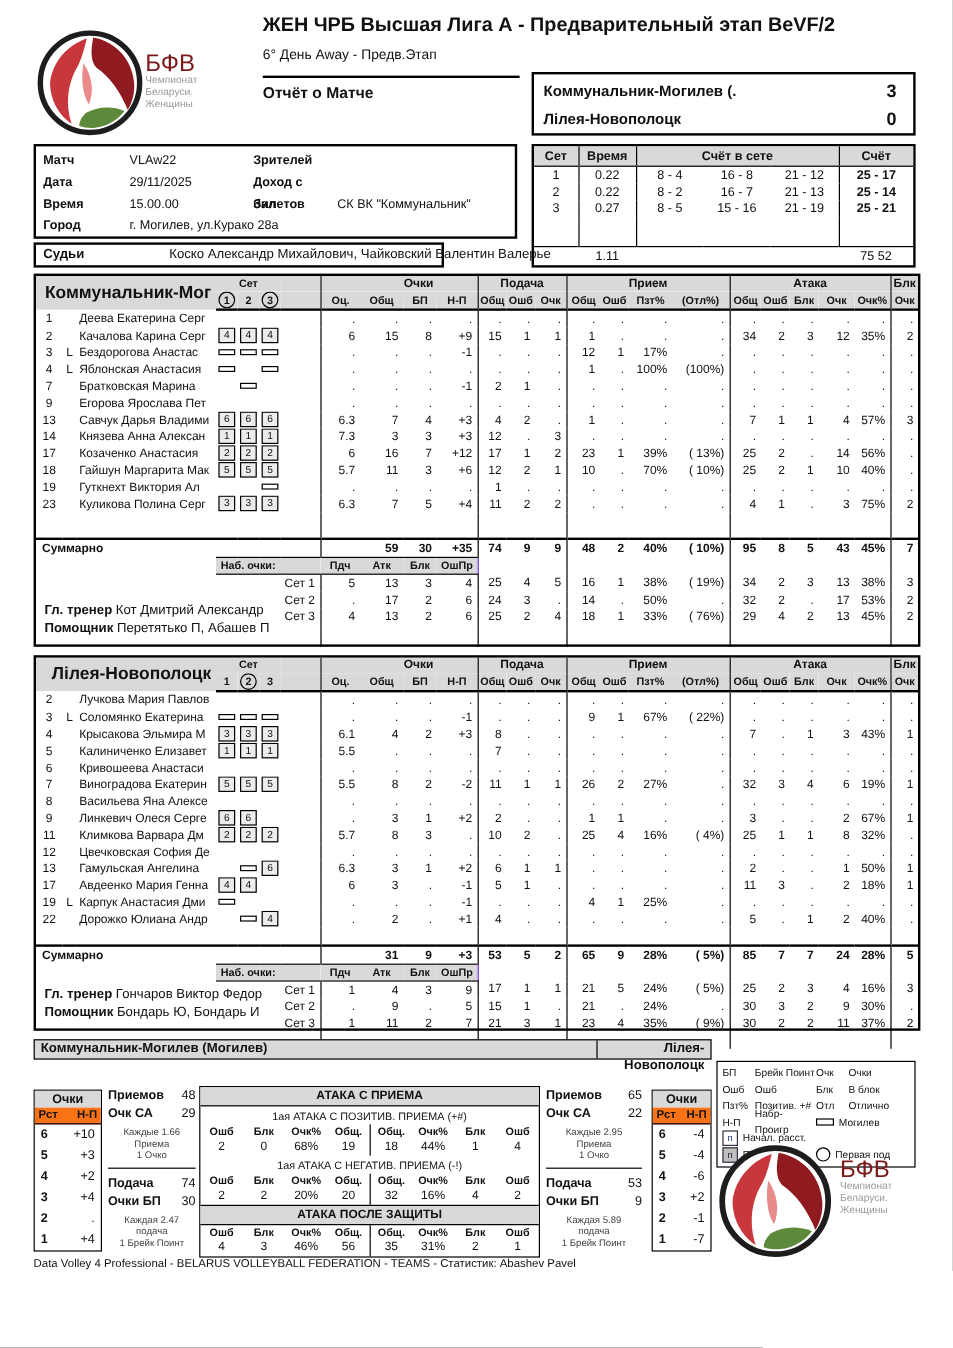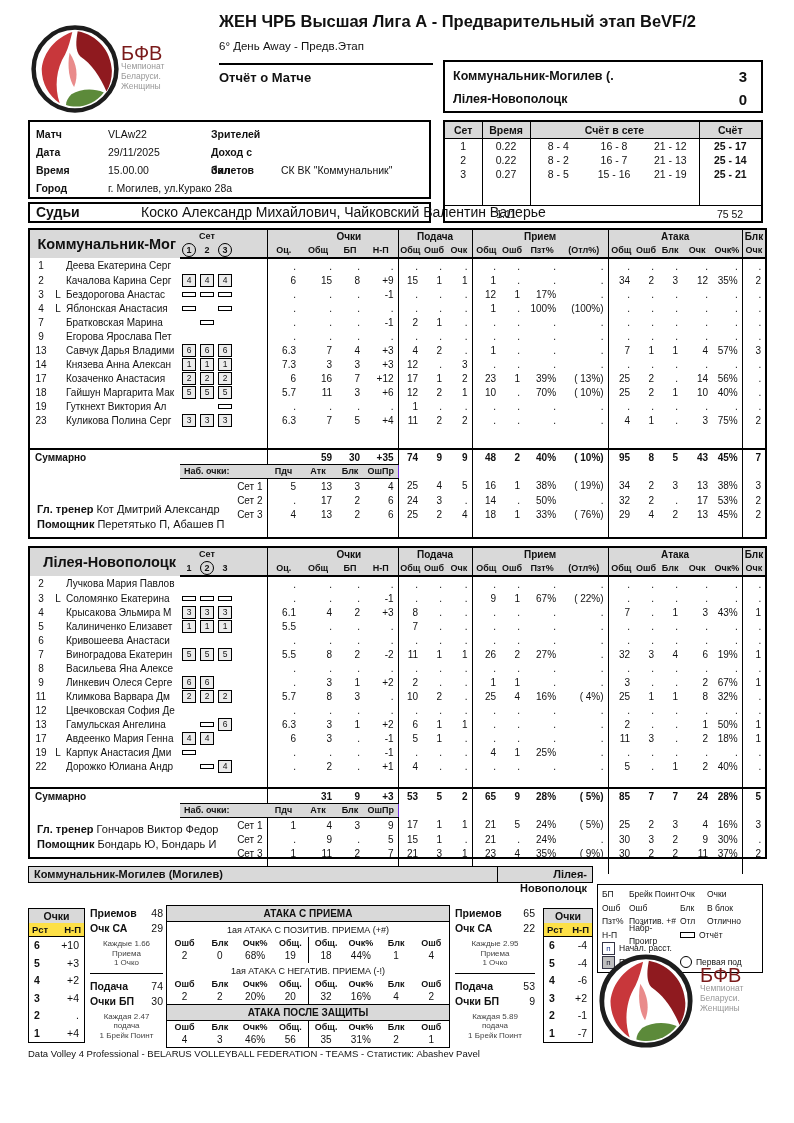--- a/index.html
+++ b/index.html
@@ -20,21 +20,21 @@
   .score-row{display:flex;justify-content:space-between;height:23px;line-height:23px}
   .score-name{font-size:12.5px;font-weight:bold}
   .score-val{font-size:15px;font-weight:bold;padding-right:6px}
   
   .match-box{left:28px;top:120px;width:403px;height:79px;border:2px solid #000;box-sizing:border-box;font-size:10.5px;padding-top:3px}
   .mrow{display:flex;height:18px;line-height:18px}
   .ml1{width:72px;padding-left:6px;font-weight:bold;flex-shrink:0}
   .mv1{width:103px;white-space:nowrap;flex-shrink:0}
   .ml2{width:70px;font-weight:bold;flex-shrink:0}
   .mv2{flex:1;white-space:nowrap}
-  .ref-box{left:28px;top:202px;width:403px;height:21px;border:2px solid #000;box-sizing:border-box;display:flex;font-size:14px;line-height:17px}
+  .ref-box{left:28px;top:202px;width:342px;height:21px;border:2px solid #000;box-sizing:border-box;display:flex;font-size:11px;line-height:17px}
   .sets-box{left:443px;top:120px;width:320px;height:103px;border:2px solid #000;box-sizing:border-box}
   .sets-table{border-collapse:collapse;table-layout:fixed;width:316px;font-size:10.5px}
   .sets-table td{padding:0;text-align:center;height:14px;white-space:nowrap}
   .sets-table .sh td{background:#d9d9d9;font-weight:bold;border-bottom:1.5px solid #000;height:16px}
   .cl{border-left:1px solid #000}
   .stotal td{border-top:1px solid #000;height:17px}
   
   .team-box{left:28px;width:739px;border:2px solid #000;box-sizing:border-box;position:absolute;background:#fff}
   .tb1{top:228px;height:311px}
   .tb2{top:546px;height:313px}
@@ -59,21 +59,21 @@
   .sdash{display:inline-block;width:12px;height:3px;border:1px solid #000;background:#fff;vertical-align:middle}
   .circ{display:inline-block;width:12px;height:12px;border:1px solid #000;border-radius:50%;line-height:12px;text-align:center}
   .coach{position:absolute;left:7px;bottom:5px;font-size:11px;line-height:15px;background:#fff}
   
   .bar{left:28px;top:866px;width:565px;height:17px;display:flex;border:1.5px solid #000;background:#d9d9d9;font-weight:bold;font-size:11px;line-height:14px;box-sizing:border-box}
   .bar-l{width:469px;border-right:1px solid #000;padding-left:5px;box-sizing:border-box}
   .bar-r{flex:1;text-align:right;padding-right:5px}
   .pts{position:absolute;width:57px;border:1.5px solid #000;box-sizing:border-box;background:#fff}
   .pts-r{width:50px}
   .pts-head{background:#d9d9d9;text-align:center;font-weight:bold;font-size:10.5px;height:14px;line-height:14px}
-  .pts-sub{display:flex;background:#fde047;justify-content:space-between;font-weight:bold;font-size:9.5px;border-bottom:1.5px solid #000;padding:0 3px;height:13px;line-height:13px}
+  .pts-sub{display:flex;background:#f97316;justify-content:space-between;font-weight:bold;font-size:9.5px;border-bottom:1.5px solid #000;padding:0 3px;height:13px;line-height:13px}
   .pts-row{display:flex;justify-content:space-between;padding:0 5px;height:17.5px;line-height:17.5px;font-size:10.5px}
   .pts-row span:first-child{font-weight:bold}
   .sblock{position:absolute;font-size:10.5px}
   .srw{display:flex;justify-content:space-between;height:15px;line-height:15px}
   .srw span:first-child{font-weight:bold}
   .snote{text-align:center;font-size:8px;line-height:9.5px;margin:3px 0;color:#444}
   .sline{border-top:1px solid #000;margin:5px 0}
   .atkbox{left:166px;top:905px;width:284px;border:1px solid #000;box-sizing:border-box;background:#fff}
   .atitle{background:#d9d9d9;border-bottom:1px solid #000;text-align:center;font-weight:bold;font-size:10px;height:15px;line-height:15px}
   .atitle2{border-top:1px solid #000}
@@ -1480,21 +1480,21 @@
           <span>Отлично</span>
         </div>
       </div>
       <div class="lrow">
         <div class="lcol">
           <span class="lk">Н-П</span>
           <span>Набр-Проигр</span>
         </div>
         <div class="lcol">
           <span class="idash"></span>
-          <span>Отчёт</span>
+          <span>Могилев</span>
         </div>
       </div>
       <div class="lrow">
         <div class="lcol">
           <span class="ibox">п</span>
           <span>Начал. расст.</span>
         </div>
       </div>
       <div class="lrow">
         <div class="lcol">

